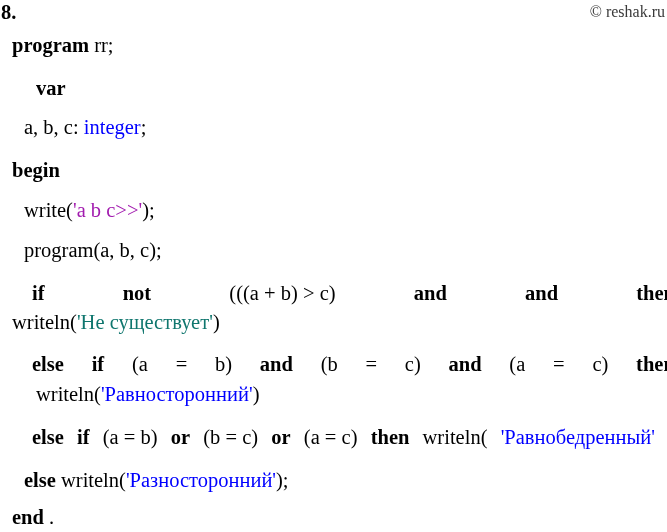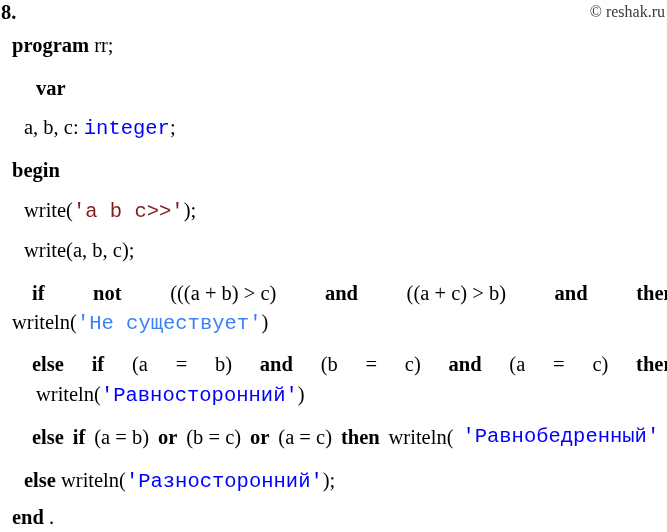--- a/index.html
+++ b/index.html
@@ -28,21 +28,21 @@
     position: absolute;
     left: 11px;
     width: 667px;
     font-size: 20.5px;
     line-height: 24px;
     white-space: nowrap;
     color: #000000;
   }
 
   .bold   { font-weight: bold; }
-  .blue   { color: #0000ff; font-family: Liberation Mono, monospace; }
+  .blue   { color: #0000ff; }
 
   
   .row-head {
     position: absolute;
     left: 0;
     top: 0;
     width: 667px;
     height: 26px;
   }
   .qnum {
@@ -86,32 +86,31 @@
   <div class="row-head">
     <span class="qnum">8.</span>
     <span class="watermark">© reshak.ru</span>
   </div>
 
   <div id="code-body">
       <div class="line i0" style="top: 33px;"><span class="bold">program</span><span> rr;</span></div>
       <div class="line i0" style="top: 76px; margin-left: 24px;"><span class="bold">var</span></div>
       <div class="line i1" style="top: 115px;"><span>a, b, c: </span><span class="blue" style="color: rgb(0, 0, 255);">integer</span><span>;</span></div>
       <div class="line i0" style="top: 158px;"><span class="bold">begin</span></div>
-      <div class="line i1" style="top: 198px;"><span>write(</span><span class="blue" style="color: #7f1d1d;">'a b c&gt;&gt;'</span><span>);</span></div>
-      <div class="line i1" style="top: 238px;"><span>write(a, b, c);</span></div>
+      <div class="line i1" style="top: 198px;"><span>write(</span><span class="blue" style="color: #a21caf;">'a b c&gt;&gt;'</span><span>);</span></div>
+      <div class="line i1" style="top: 238px;"><span>program(a, b, c);</span></div>
       <div class="line i1 justify" style="top: 281px;">
         <span class="bold">if</span>
         <span class="bold">not</span>
         <span>(((a + b) &gt; c)</span>
         <span class="bold">and</span>
-        <span>((a + c) &gt; b)</span>
         <span class="bold">and</span>
         <span class="bold">then</span>
       </div>
-      <div class="line i0" style="top: 310px;"><span>writeln(</span><span class="blue" style="color: #3b82f6;">'Не существует'</span><span>)</span></div>
+      <div class="line i0" style="top: 310px;"><span>writeln(</span><span class="blue" style="color: #0f766e;">'Не существует'</span><span>)</span></div>
       <div class="line i1 justify" style="top: 352px;">
         <span class="bold">else</span>
         <span class="bold">if</span>
         <span>(a</span>
         <span>=</span>
         <span>b)</span>
         <span class="bold">and</span>
         <span>(b</span>
         <span>=</span>
         <span>c)</span>

